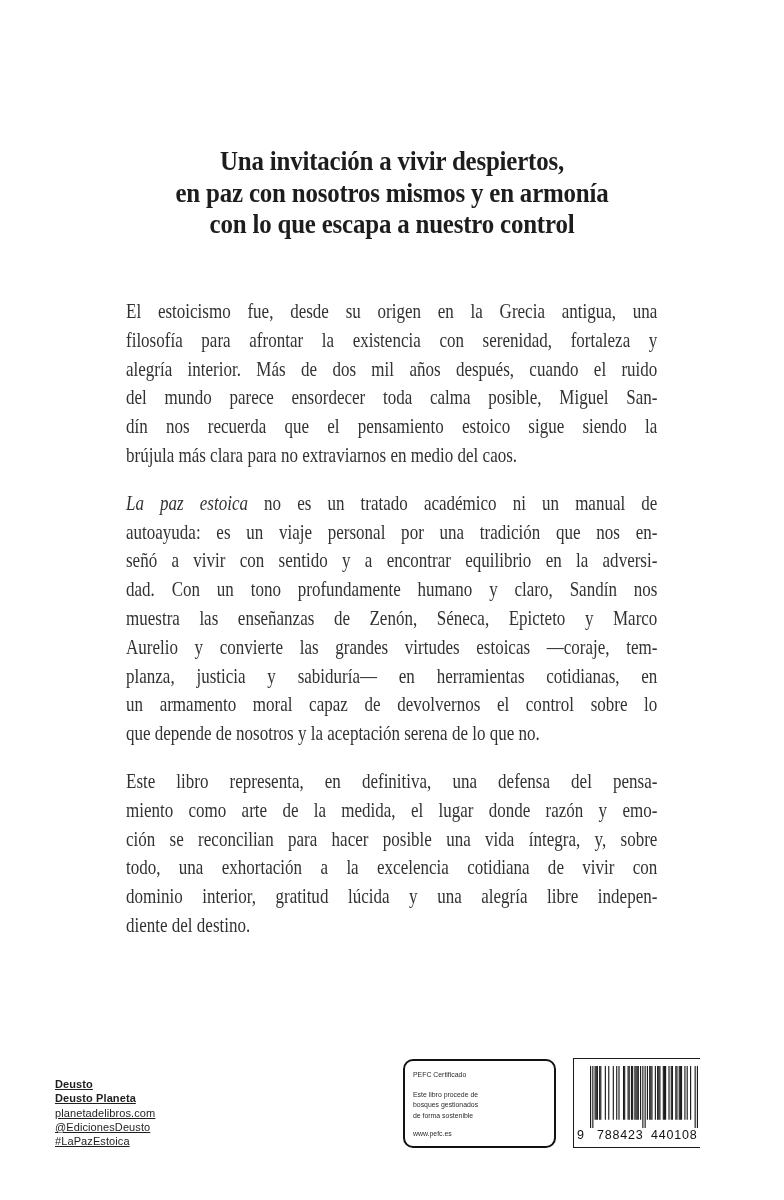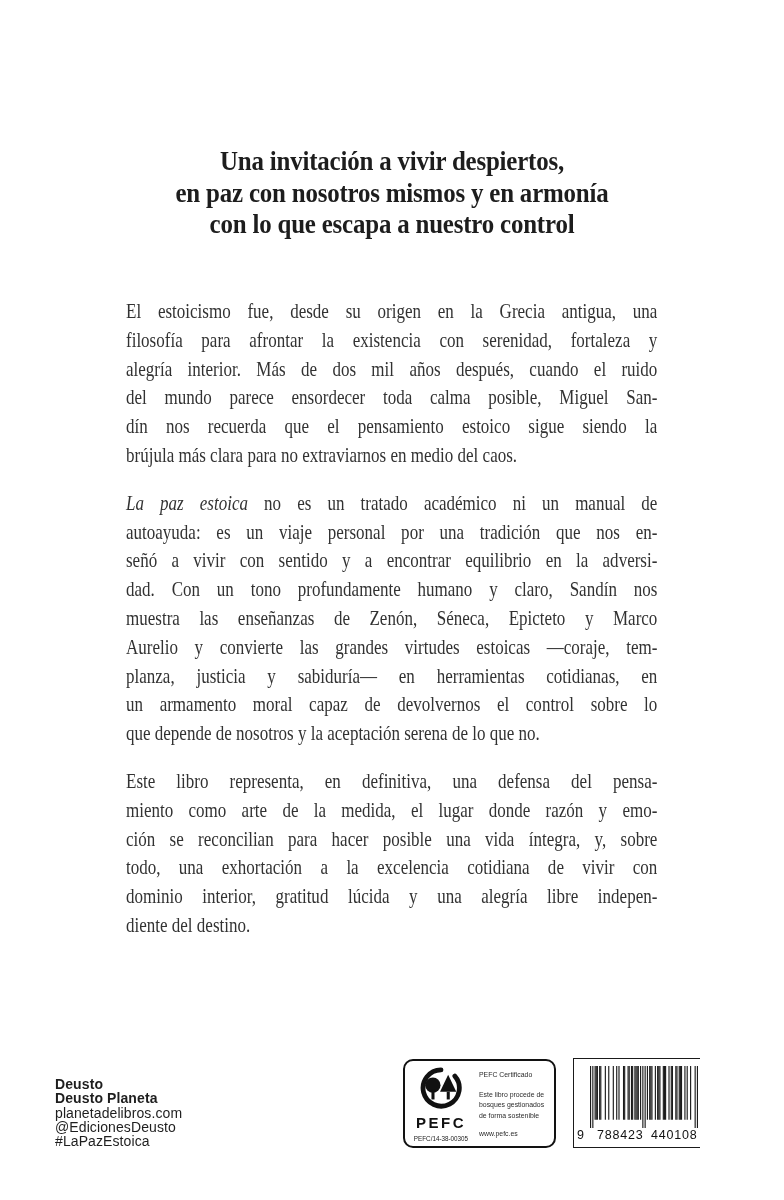--- a/index.html
+++ b/index.html
@@ -16,22 +16,22 @@
   .synopsis{position:absolute;top:297px;left:126px;width:656px;
             font-size:21px;line-height:28.8px;color:#323232;
             transform:scaleX(0.81);transform-origin:0 0;}
   .para{margin:0 0 19px 0;}
   .line{text-align:justify;text-align-last:justify;}
   .para .line:last-child{text-align-last:left;}
   .line em{font-style:italic;}
 
   
   .publisher{position:absolute;left:55px;top:1077px;
-             font-family:"Liberation Sans", sans-serif;font-size:14px;
-             line-height:14.3px;color:#1e1e1e;letter-spacing:0.1px;}
+             font-family:"Liberation Sans", sans-serif;font-size:11px;
+             line-height:14.3px;color:#1e1e1e;letter-spacing:0.1px;text-decoration:underline;}
   .publisher .b{font-weight:700;}
 
   
   .pefc{position:absolute;left:403px;top:1059px;width:153px;height:89px;
         border:2.5px solid #121212;border-radius:10px;background:#fff;
         box-sizing:border-box;display:flex;align-items:stretch;
         font-family:"Liberation Sans", sans-serif;}
   .pefc-left{width:66px;display:flex;flex-direction:column;align-items:center;
              justify-content:flex-start;padding:6px 0 4px 6px;box-sizing:border-box;}
   .pefc-word{font-weight:700;font-size:15px;letter-spacing:2.5px;color:#111;margin-top:1px;}
@@ -101,33 +101,20 @@
 
   <div class="publisher">
     <div class="b">Deusto</div>
     <div class="b">Deusto Planeta</div>
     <div>planetadelibros.com</div>
     <div>@EdicionesDeusto</div>
     <div>#LaPazEstoica</div>
   </div>
 
   <div class="pefc">
-    <div class="pefc-left">
-      <span>
-        <svg width="50" height="42" viewBox="0 0 52 44" xmlns="http://www.w3.org/2000/svg">
-          <path d="M26 3 a19 19 0 1 0 14.5 6.5" fill="none" stroke="#111" stroke-width="5" stroke-linecap="round"></path>
-          <circle cx="17.5" cy="19" r="8" fill="#111"></circle>
-          <rect x="16" y="24" width="3.2" height="10" fill="#111"></rect>
-          <polygon points="33.5,8 42,26 25,26" fill="#111"></polygon>
-          <rect x="32" y="26" width="3.2" height="8" fill="#111"></rect>
-        </svg>
-      </span>
-      <div class="pefc-word">PEFC</div>
-      <div class="pefc-license">PEFC/14-38-00305</div>
-    </div>
     <div class="pefc-right">
       <div class="pefc-title">PEFC Certificado</div>
       <div class="pefc-desc">Este libro procede de
 bosques gestionados
 de forma sostenible</div>
       <div class="pefc-url">www.pefc.es</div>
     </div>
   </div>
 
   <div class="barcode">

